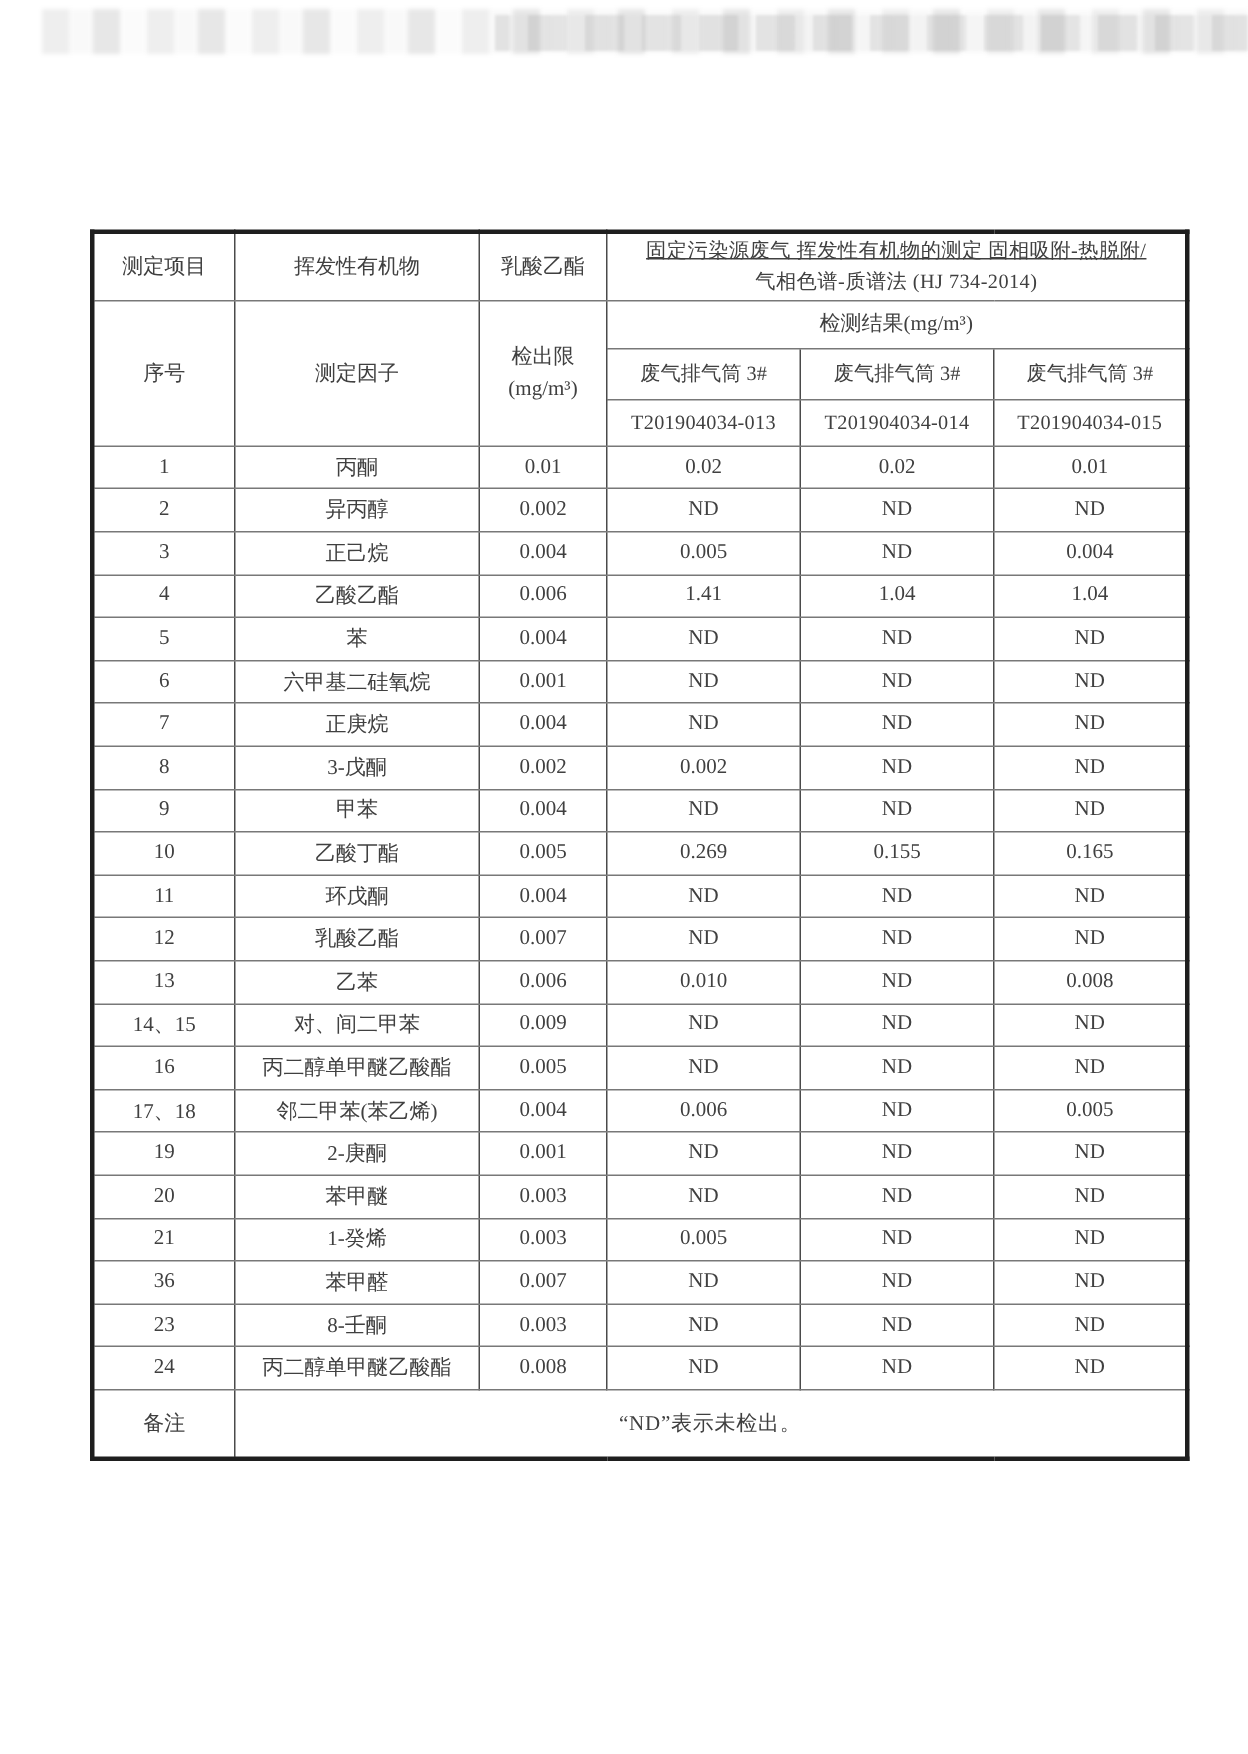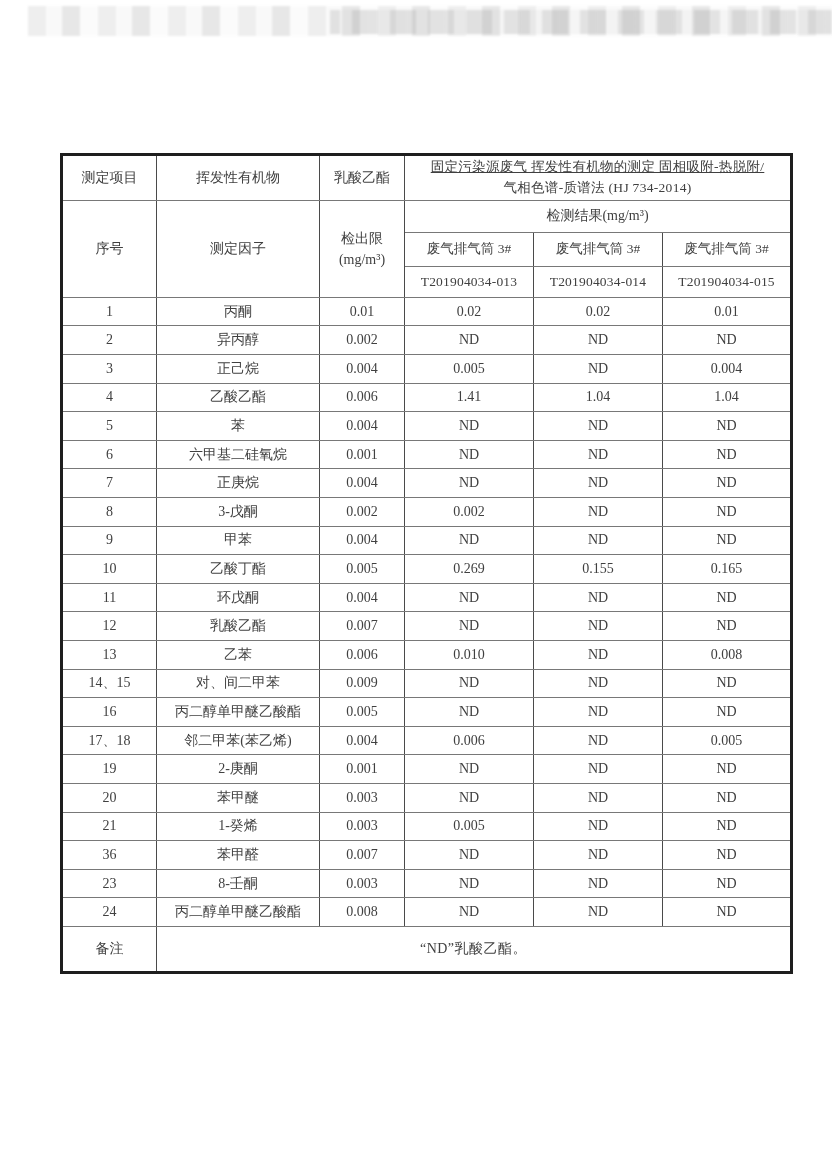--- a/index.html
+++ b/index.html
@@ -324,18 +324,18 @@
           <td>丙二醇单甲醚乙酸酯</td>
           <td>0.008</td>
           <td>ND</td>
           <td>ND</td>
           <td>ND</td>
         </tr>
       </tbody>
     <tfoot>
       <tr class="remark-row">
         <td>备注</td>
-        <td colspan="5" class="remark-text">“ND”乳酸乙酯。</td>
+        <td colspan="5" class="remark-text">“ND”表示未检出。</td>
       </tr>
     </tfoot>
   </table>
 
 </div>
 
 </body></html>

